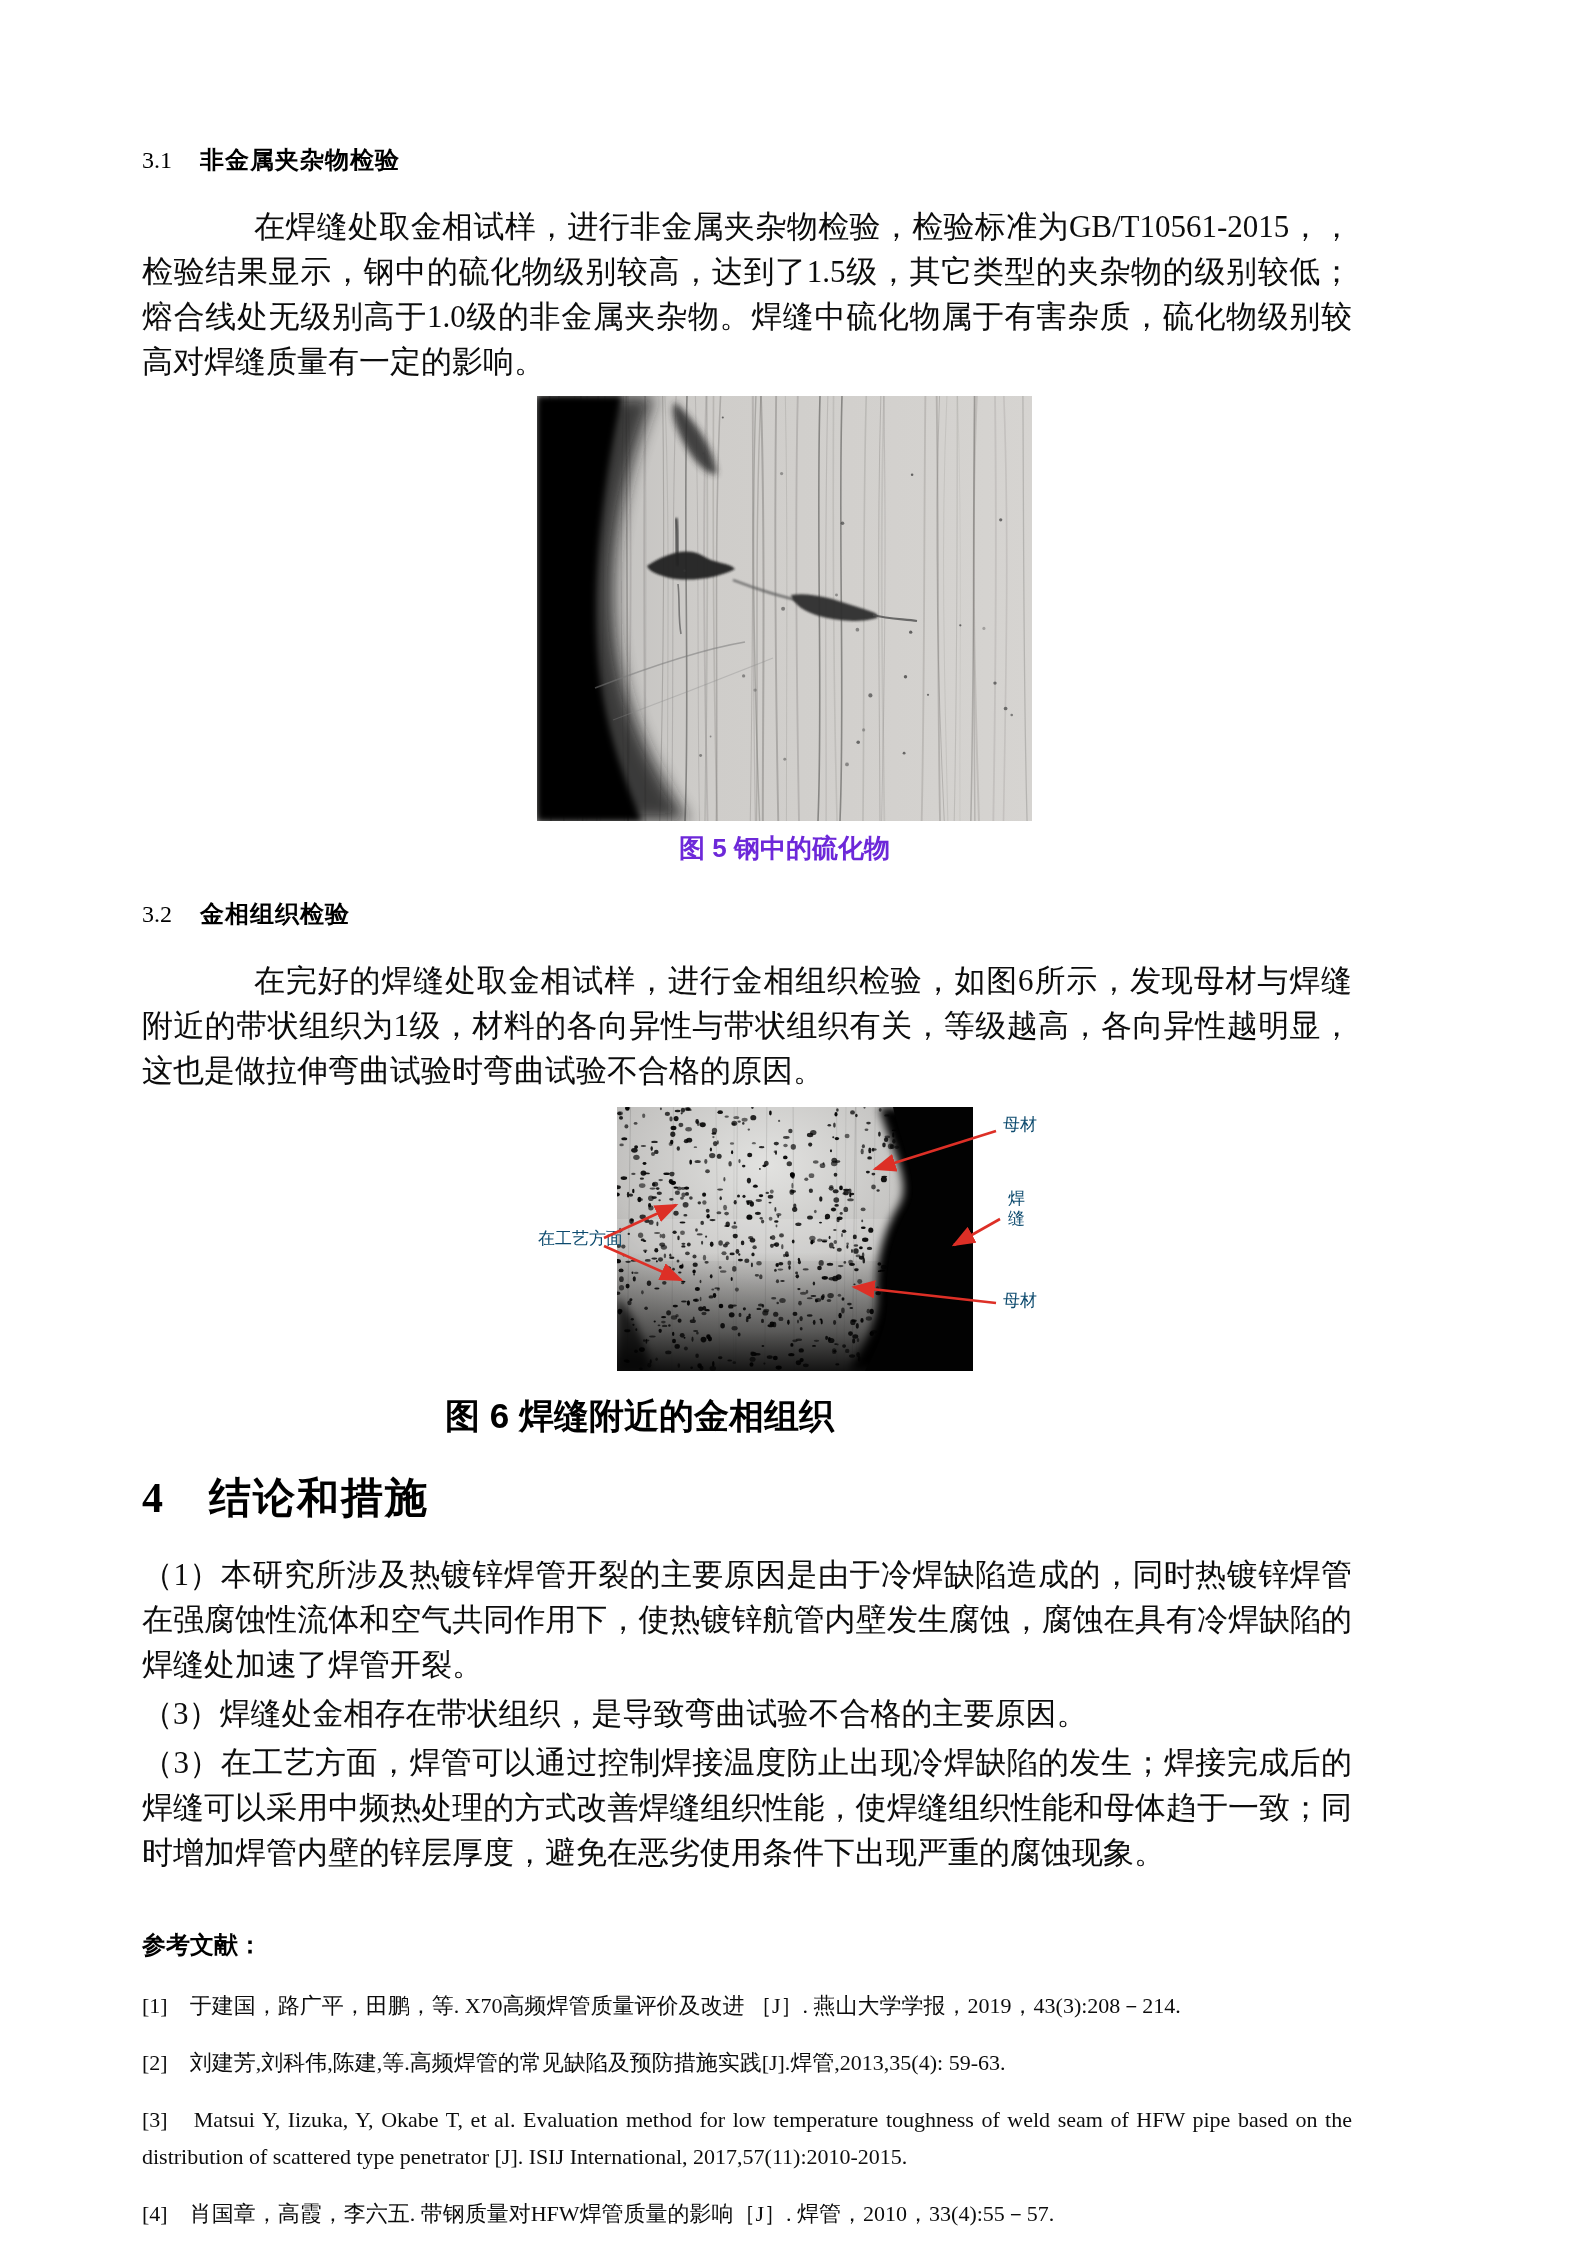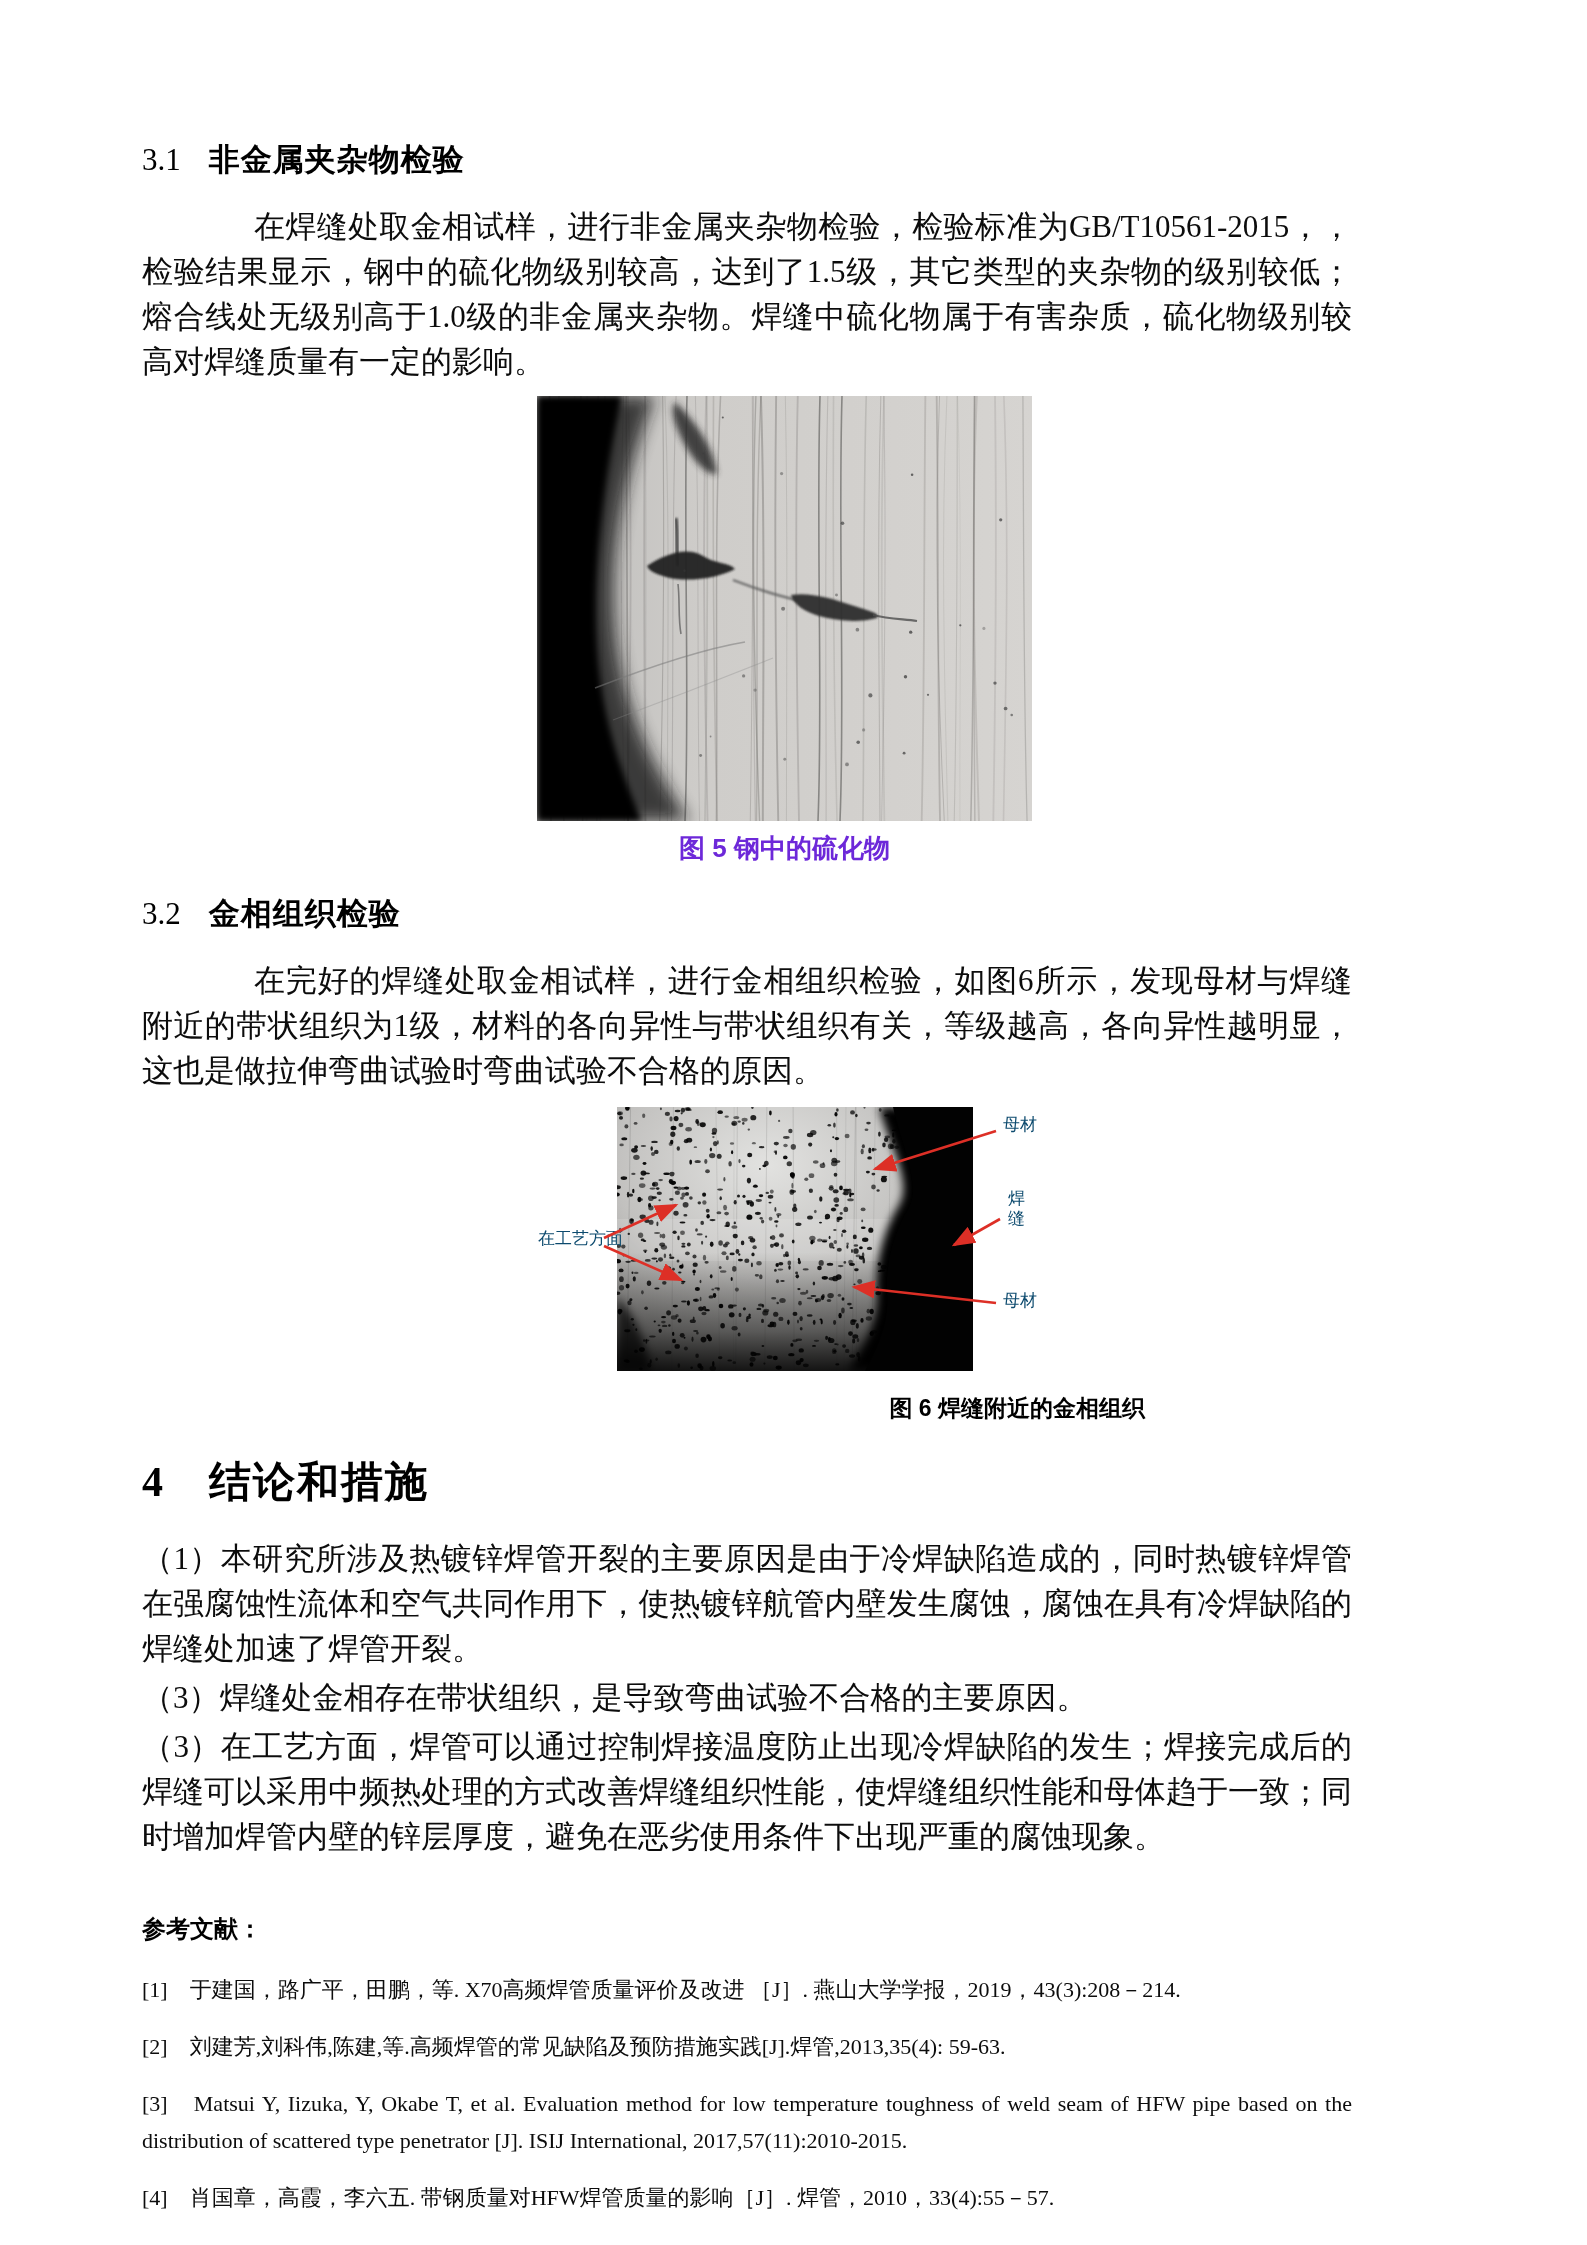--- a/index.html
+++ b/index.html
@@ -10,21 +10,21 @@
     overflow:hidden;
     font-family:"Liberation Serif","DejaVu Serif",serif;
     color:#111;
   }
   .content{
     position:absolute;left:142px;top:0;width:1210px;
   }
   
   .subheading{
     margin:0;
-    font-size:31px;line-height:40px;
+    font-size:24px;line-height:40px;
     font-weight:bold;
     color:#000;
     white-space:nowrap;
   }
   .subheading .num{
     font-family:"Liberation Serif","DejaVu Serif",serif;
     font-weight:normal;
     margin-right:28px;
   }
   .subheading .ttl{
@@ -69,23 +69,23 @@
     white-space:nowrap;
   }
   .lbl-haz{left:396px;top:122px;}
   .lbl-base-top{left:861px;top:8px;}
   .lbl-weld{left:866px;top:82px;}
   .lbl-base-bot{left:861px;top:184px;}
   .fig6-arrows{position:absolute;left:0;top:0;pointer-events:none;}
   .fig6-caption{
     position:relative;
     width:700px;margin:18px 0 0 303px;
-    text-align:right;white-space:nowrap;
+    text-align:left;white-space:nowrap;
     font-family:"Liberation Sans","DejaVu Sans",sans-serif;
-    font-weight:bold;font-size:23px;color:#000;
+    font-weight:bold;font-size:35px;color:#000;
   }
   
   .ref-heading{
     margin:54px 0 26px 0;
     font-family:"Liberation Sans","DejaVu Sans",sans-serif;
     font-weight:bold;font-size:24px;color:#000;
   }
   .ref{
     margin:0 0 20px 0;
     font-size:22px;line-height:37px;

